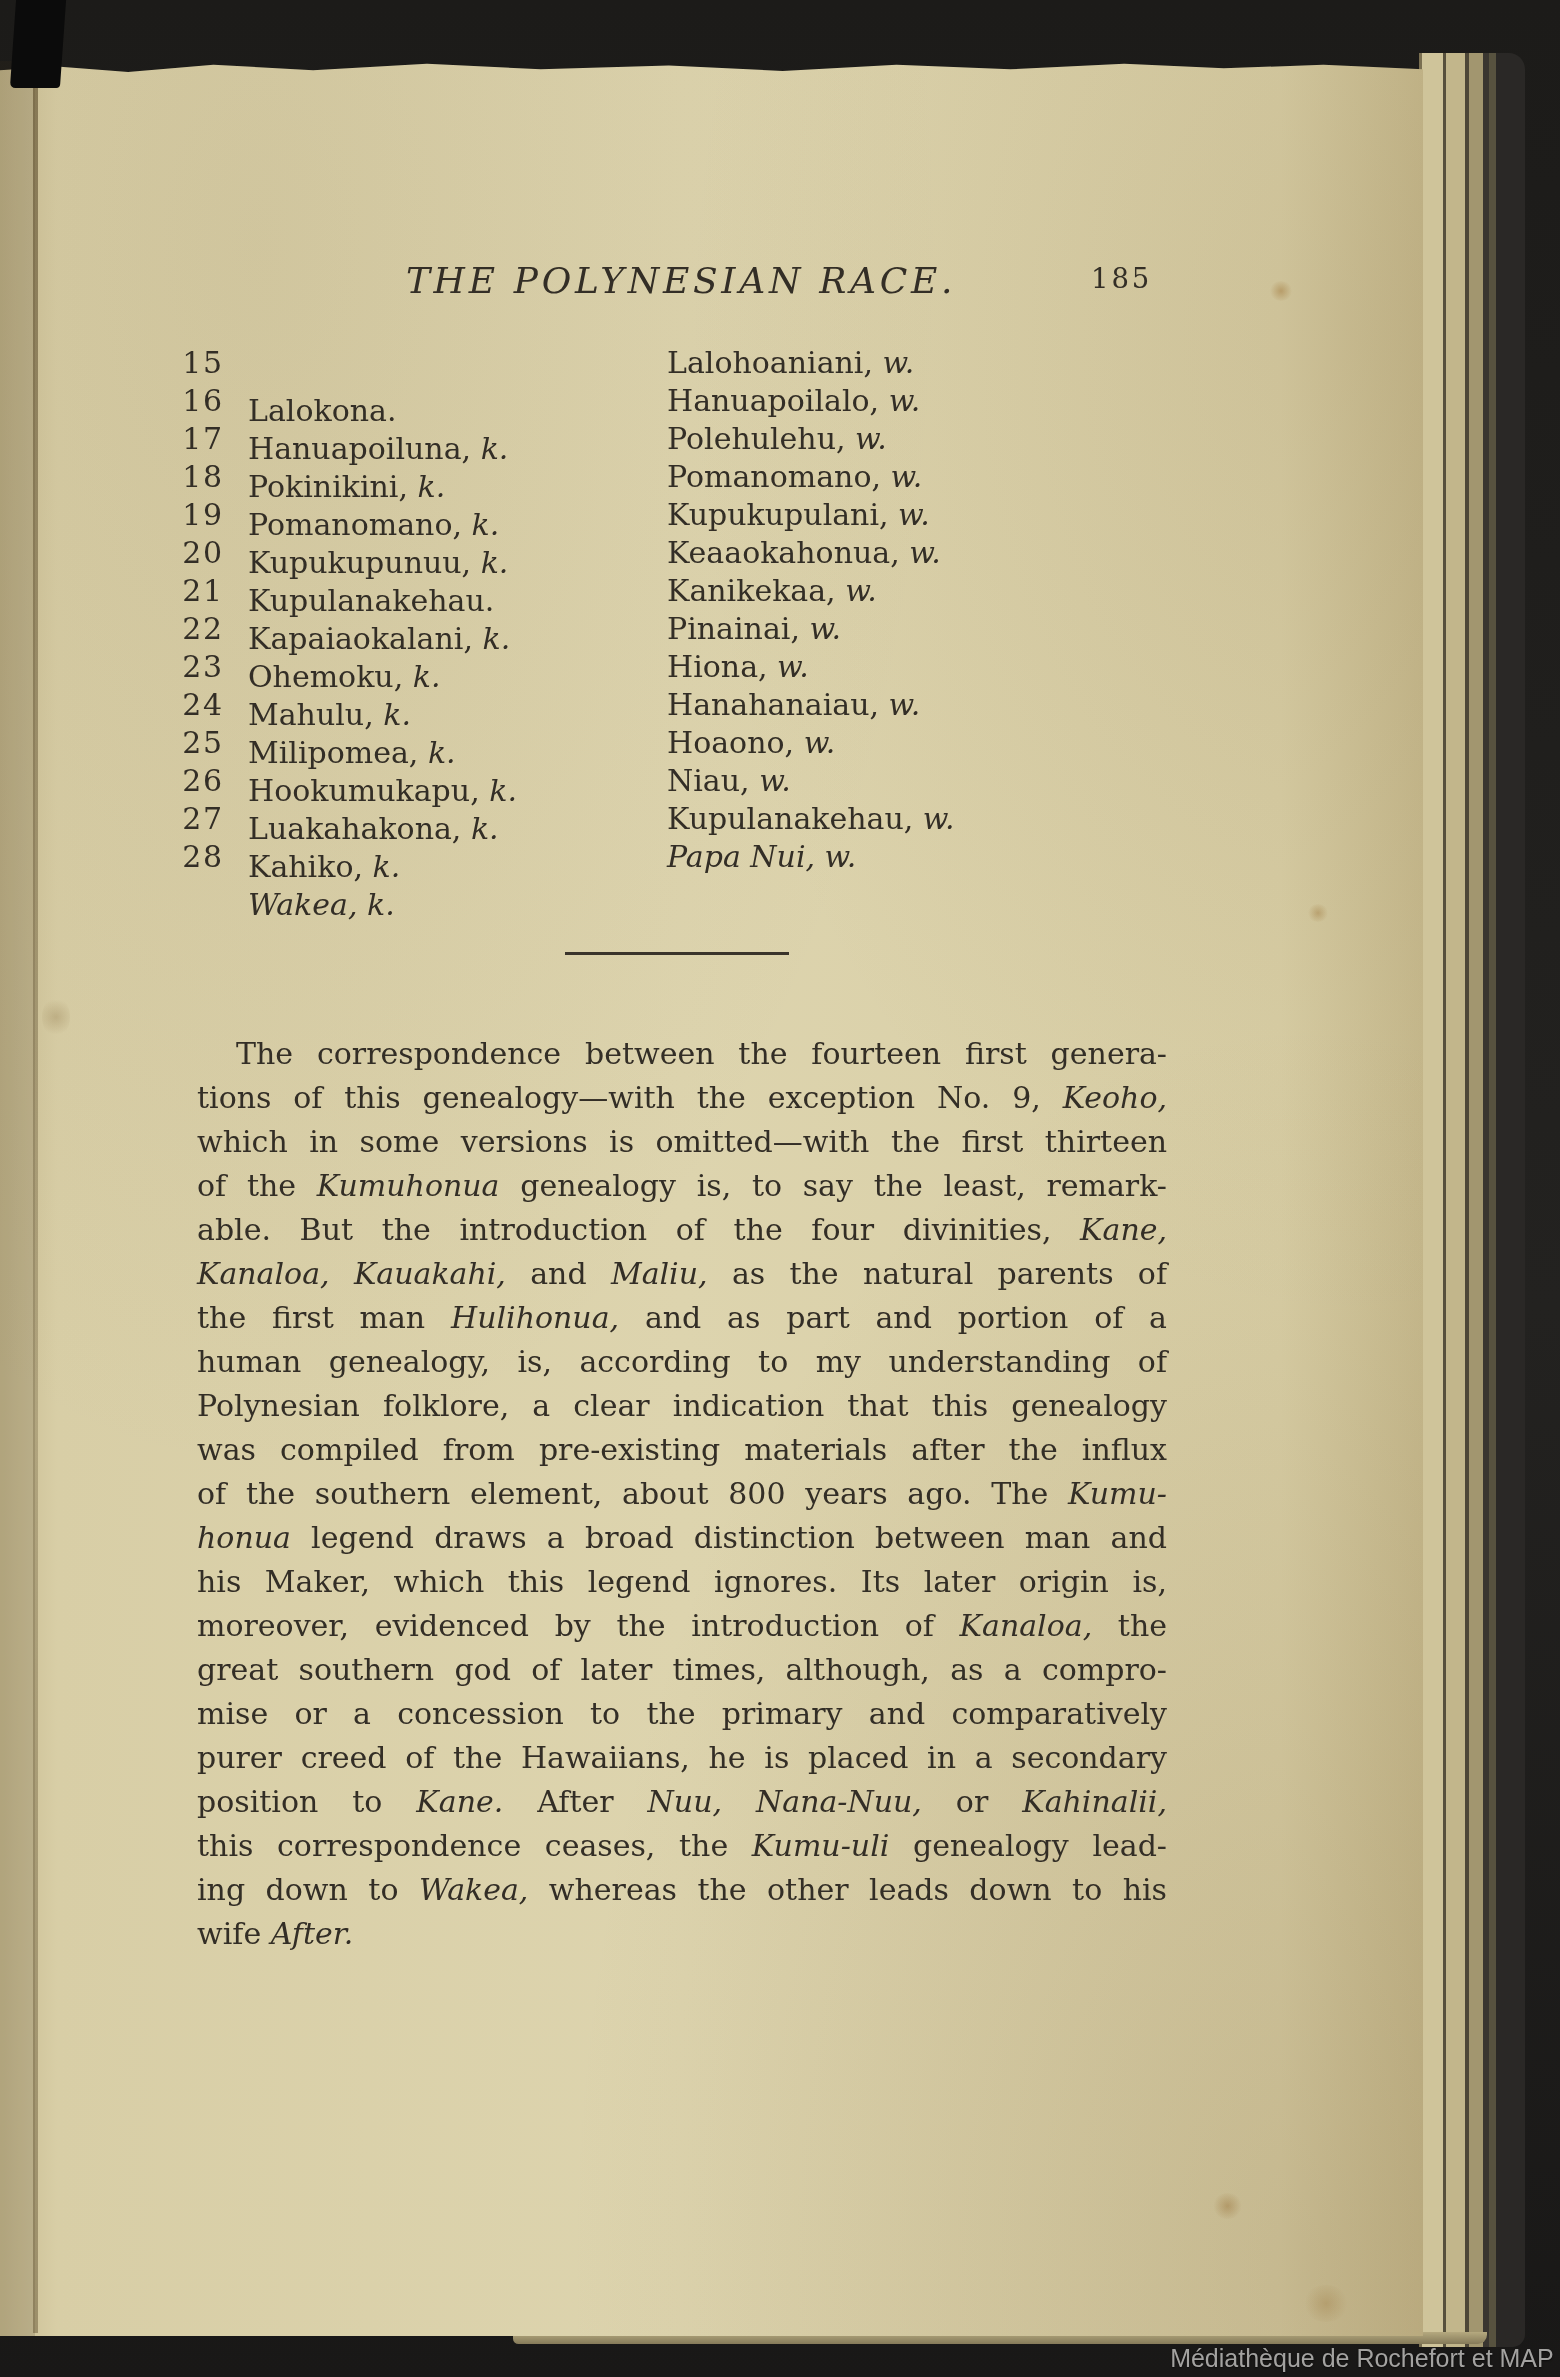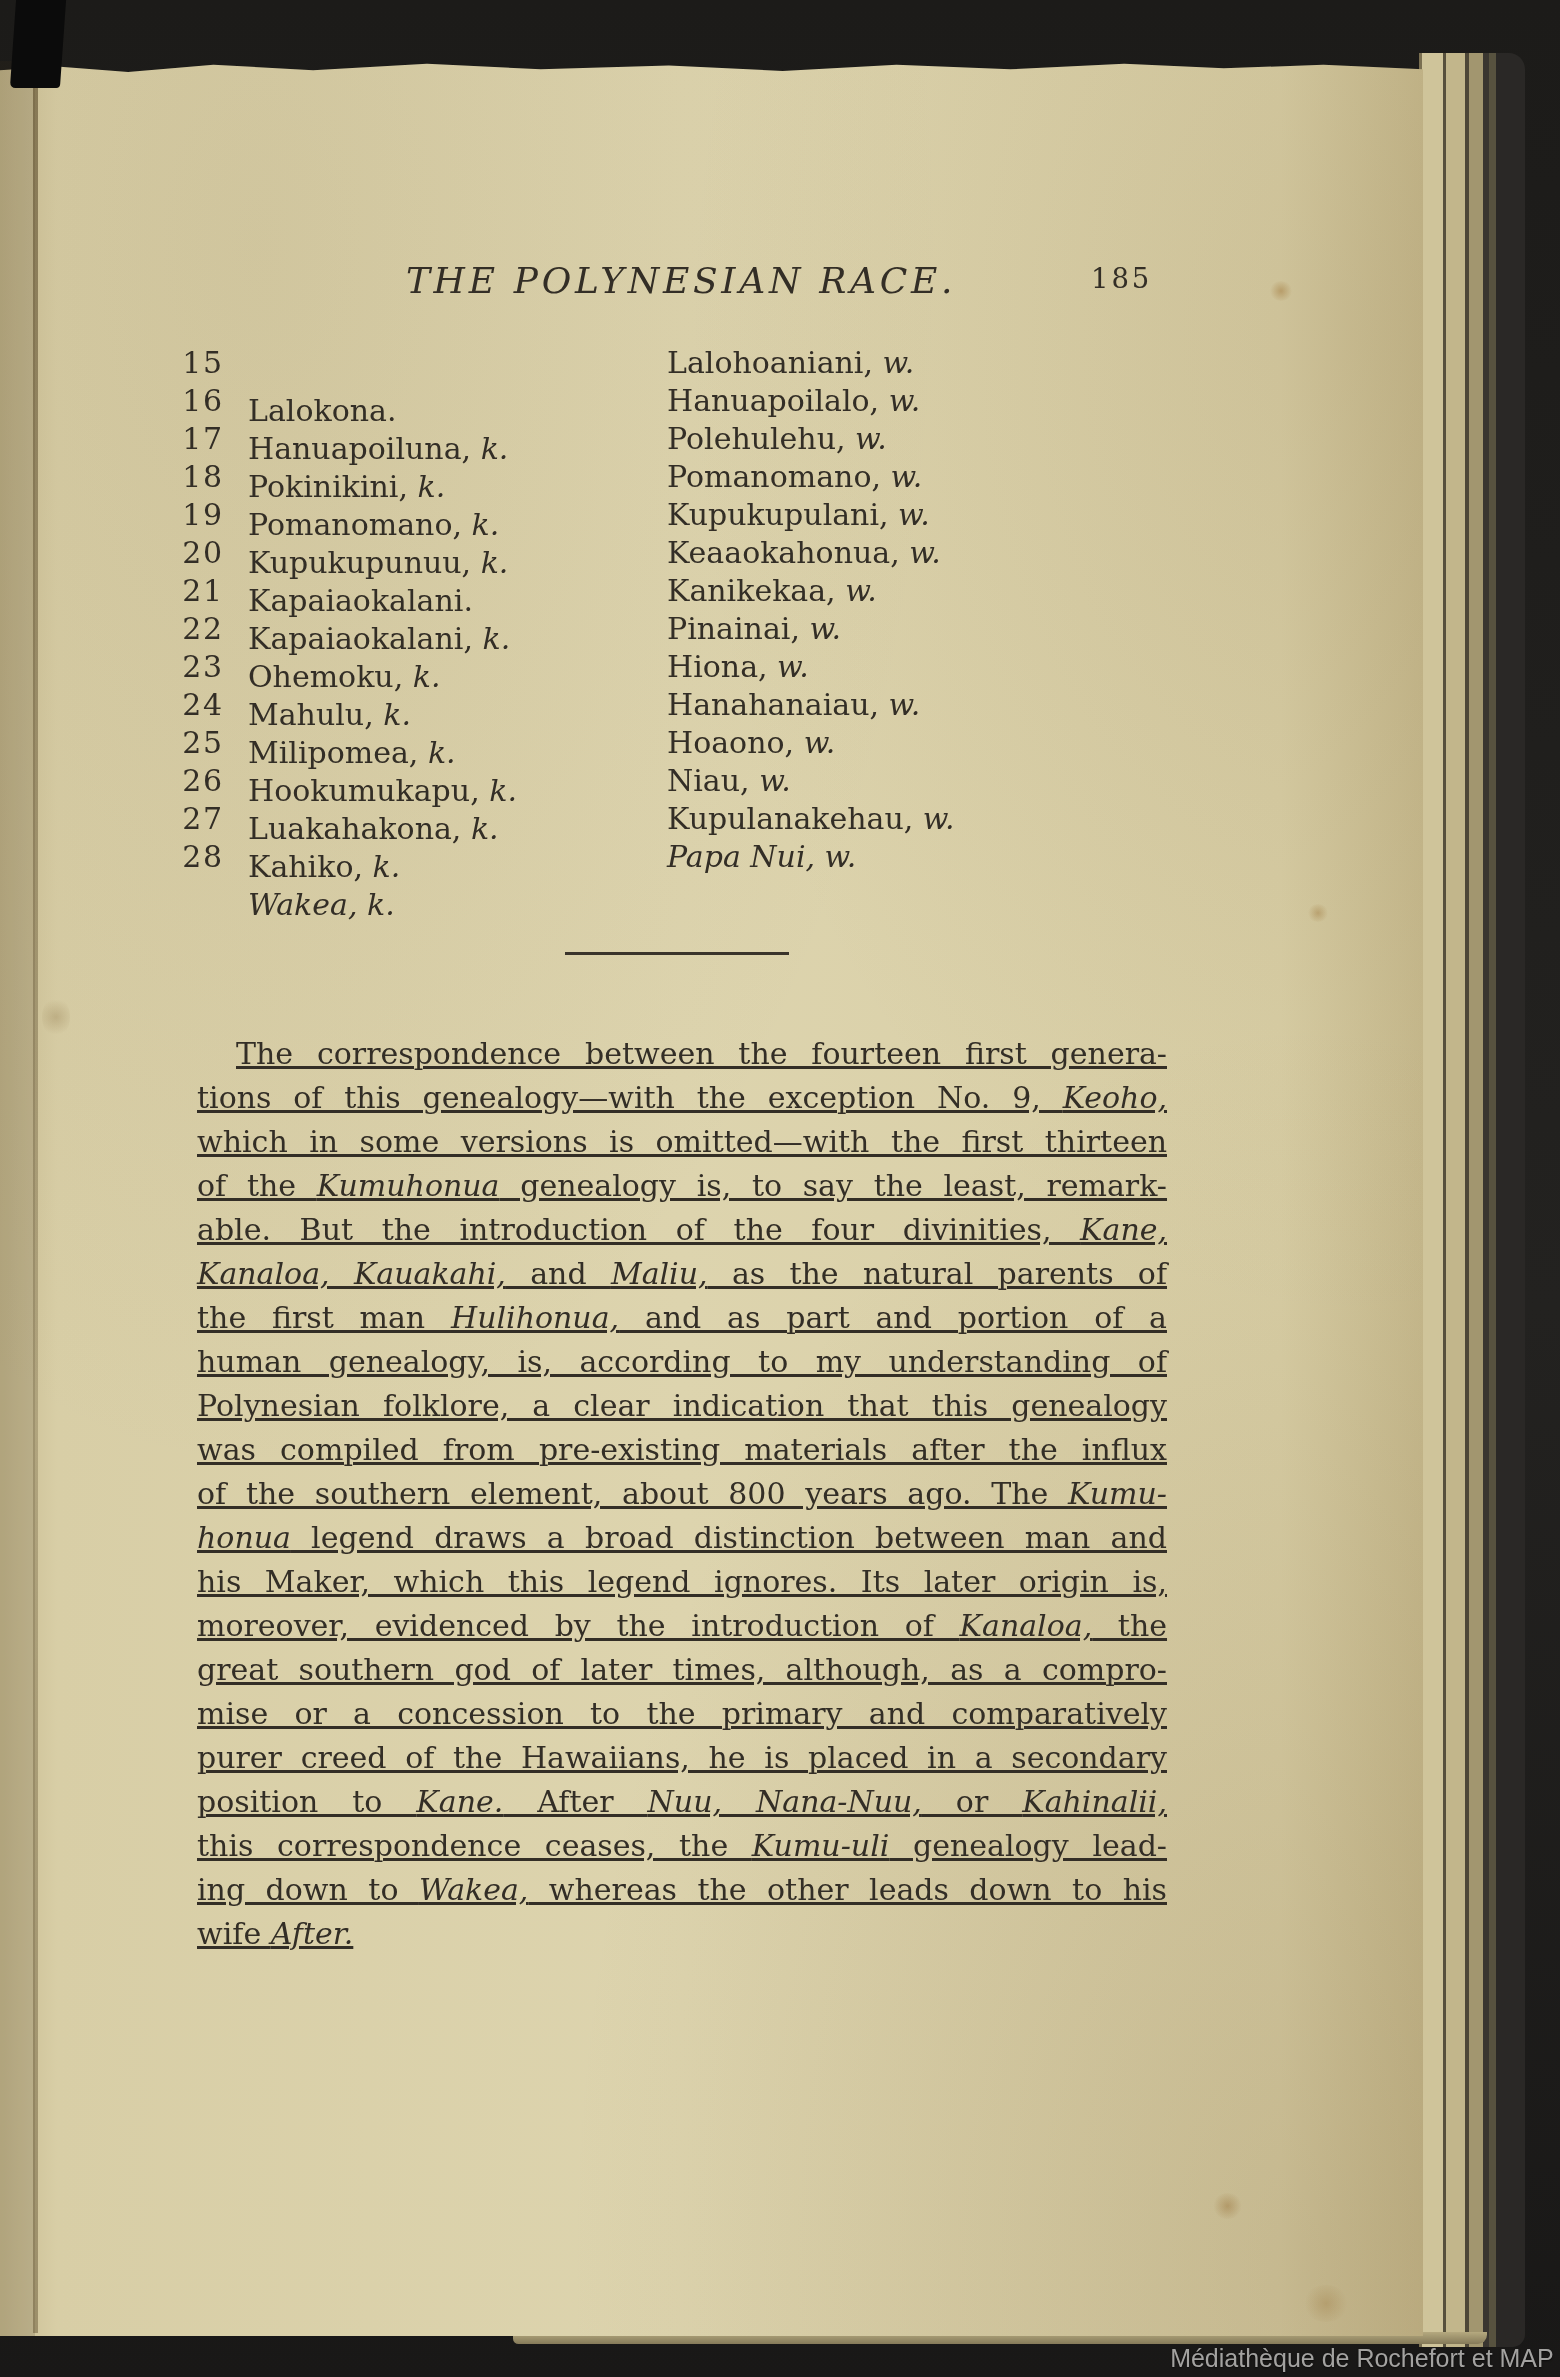--- a/index.html
+++ b/index.html
@@ -45,21 +45,21 @@
     letter-spacing:3.7px;color:#332e26;}
   .folio{position:absolute;right:13px;top:1.8px;font-size:27.5px;letter-spacing:2.8px;color:#332e26;}
   .glist{position:absolute;left:174px;top:345px;width:1027px;}
   .grow{display:flex;height:38px;font-size:30px;color:#332e26;}
   .num{width:50px;text-align:right;letter-spacing:1.8px;}
   .male{width:419px;margin-left:24px;margin-top:48px;}
   .female{flex:1;}
   .divider{position:absolute;left:565px;top:952px;width:224px;height:2.8px;background:#3a342b;}
   .para{position:absolute;left:197px;top:1032px;width:970px;font-size:30px;
     color:#332e26;}
-  .pline{height:44px;line-height:44px;text-align:justify;text-align-last:justify;white-space:nowrap;text-decoration:underline;}
+  .pline{height:44px;line-height:44px;text-align:justify;text-align-last:justify;white-space:nowrap;}
   .pline.indent{padding-left:39px;}
   .pline.last{text-align-last:left;}
   .watermark{position:absolute;right:7.3px;top:2344px;font-family:"Liberation Sans","DejaVu Sans",sans-serif;
     font-size:25px;color:#a3a2a0;text-shadow:0 0.9px 1.8px rgba(0,0,0,.6);}
 </style>
 </head>
 <body>
 
 <div class="screen">
   <div class="page-stack"></div>
@@ -106,21 +106,21 @@
   </div>
 
   <div class="grow">
     <span class="num">19</span>
     <span class="male"><span>Kupukupunuu, </span><span class="it">k.</span></span>
     <span class="female"><span>Kupukupulani, </span><span class="it">w.</span></span>
   </div>
 
   <div class="grow">
     <span class="num">20</span>
-    <span class="male"><span>Kapaiaokalani.</span></span>
+    <span class="male"><span>Kupulanakehau.</span></span>
     <span class="female"><span>Keaaokahonua, </span><span class="it">w.</span></span>
   </div>
 
   <div class="grow">
     <span class="num">21</span>
     <span class="male"><span>Kapaiaokalani, </span><span class="it">k.</span></span>
     <span class="female"><span>Kanikekaa, </span><span class="it">w.</span></span>
   </div>
 
   <div class="grow">

